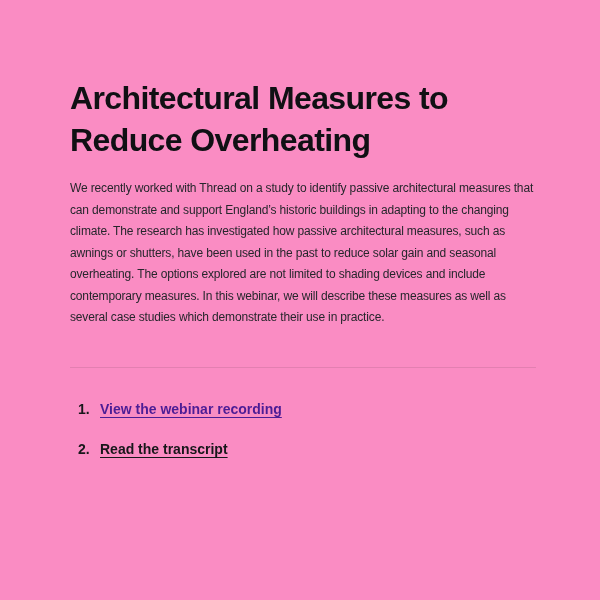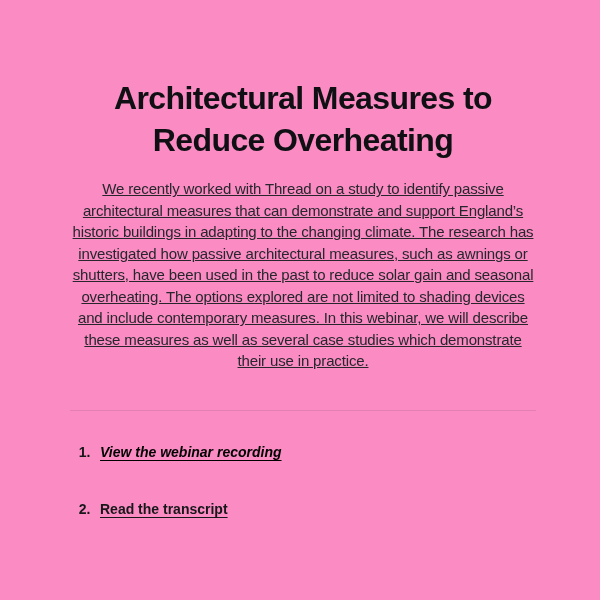--- a/index.html
+++ b/index.html
@@ -1,15 +1,15 @@
 <!DOCTYPE html>
 <html><head>
 <meta charset="utf-8">
 <style>
-  * { box-sizing: border-box; text-align: center; }
+  * { box-sizing: border-box; }
   html, body {
     margin: 0;
     padding: 0;
   }
   body {
     width: 600px;
     height: 600px;
     background: #fa8cc3;
     font-family: "Liberation Sans", sans-serif;
     overflow: hidden;
@@ -19,26 +19,25 @@
   }
   h1.page-title {
     margin: 0;
     font-size: 32px;
     line-height: 1.3;
     font-weight: 700;
     letter-spacing: -0.6px;
     color: #101014;
   }
   p.body-text {
-    font-size: 15px;
+    font-size: 12px;
     line-height: 21.5px;
     letter-spacing: -0.15px;
     color: #26262c;
     margin: 17px 0 0 0;
-    text-decoration: underline;
   }
   p.body-text.audience {
     margin-top: 16px;
   }
   hr.divider {
     border: none;
     border-top: 1px solid rgba(0,0,0,0.09);
     margin: 38px 0 0 0;
     height: 0;
   }
@@ -62,22 +61,22 @@
     color: #17171a;
     min-width: 13px;
   }
   a.resource-link {
     font-weight: 700;
     text-decoration: underline;
     text-decoration-thickness: 1px;
     text-underline-offset: 3px;
     cursor: pointer;
   }
-  a.link-recording { color: #000000; font-style: italic; }
-  a.link-transcript { color: #17171a; margin-top: 17px; }
+  a.link-recording { color: #4c1d95; }
+  a.link-transcript { color: #17171a; }
 </style>
 </head>
 <body>
 
 <main class="content">
 
   <h1 class="page-title">Architectural Measures to Reduce Overheating</h1>
 
   <p class="body-text">We recently worked with Thread on a study to identify passive architectural measures that can demonstrate and support England’s historic buildings in adapting to the changing climate. The research has investigated how passive architectural measures, such as awnings or shutters, have been used in the past to reduce solar gain and seasonal overheating. The options explored are not limited to shading devices and include contemporary measures. In this webinar, we will describe these measures as well as several case studies which demonstrate their use in practice.</p>
 

